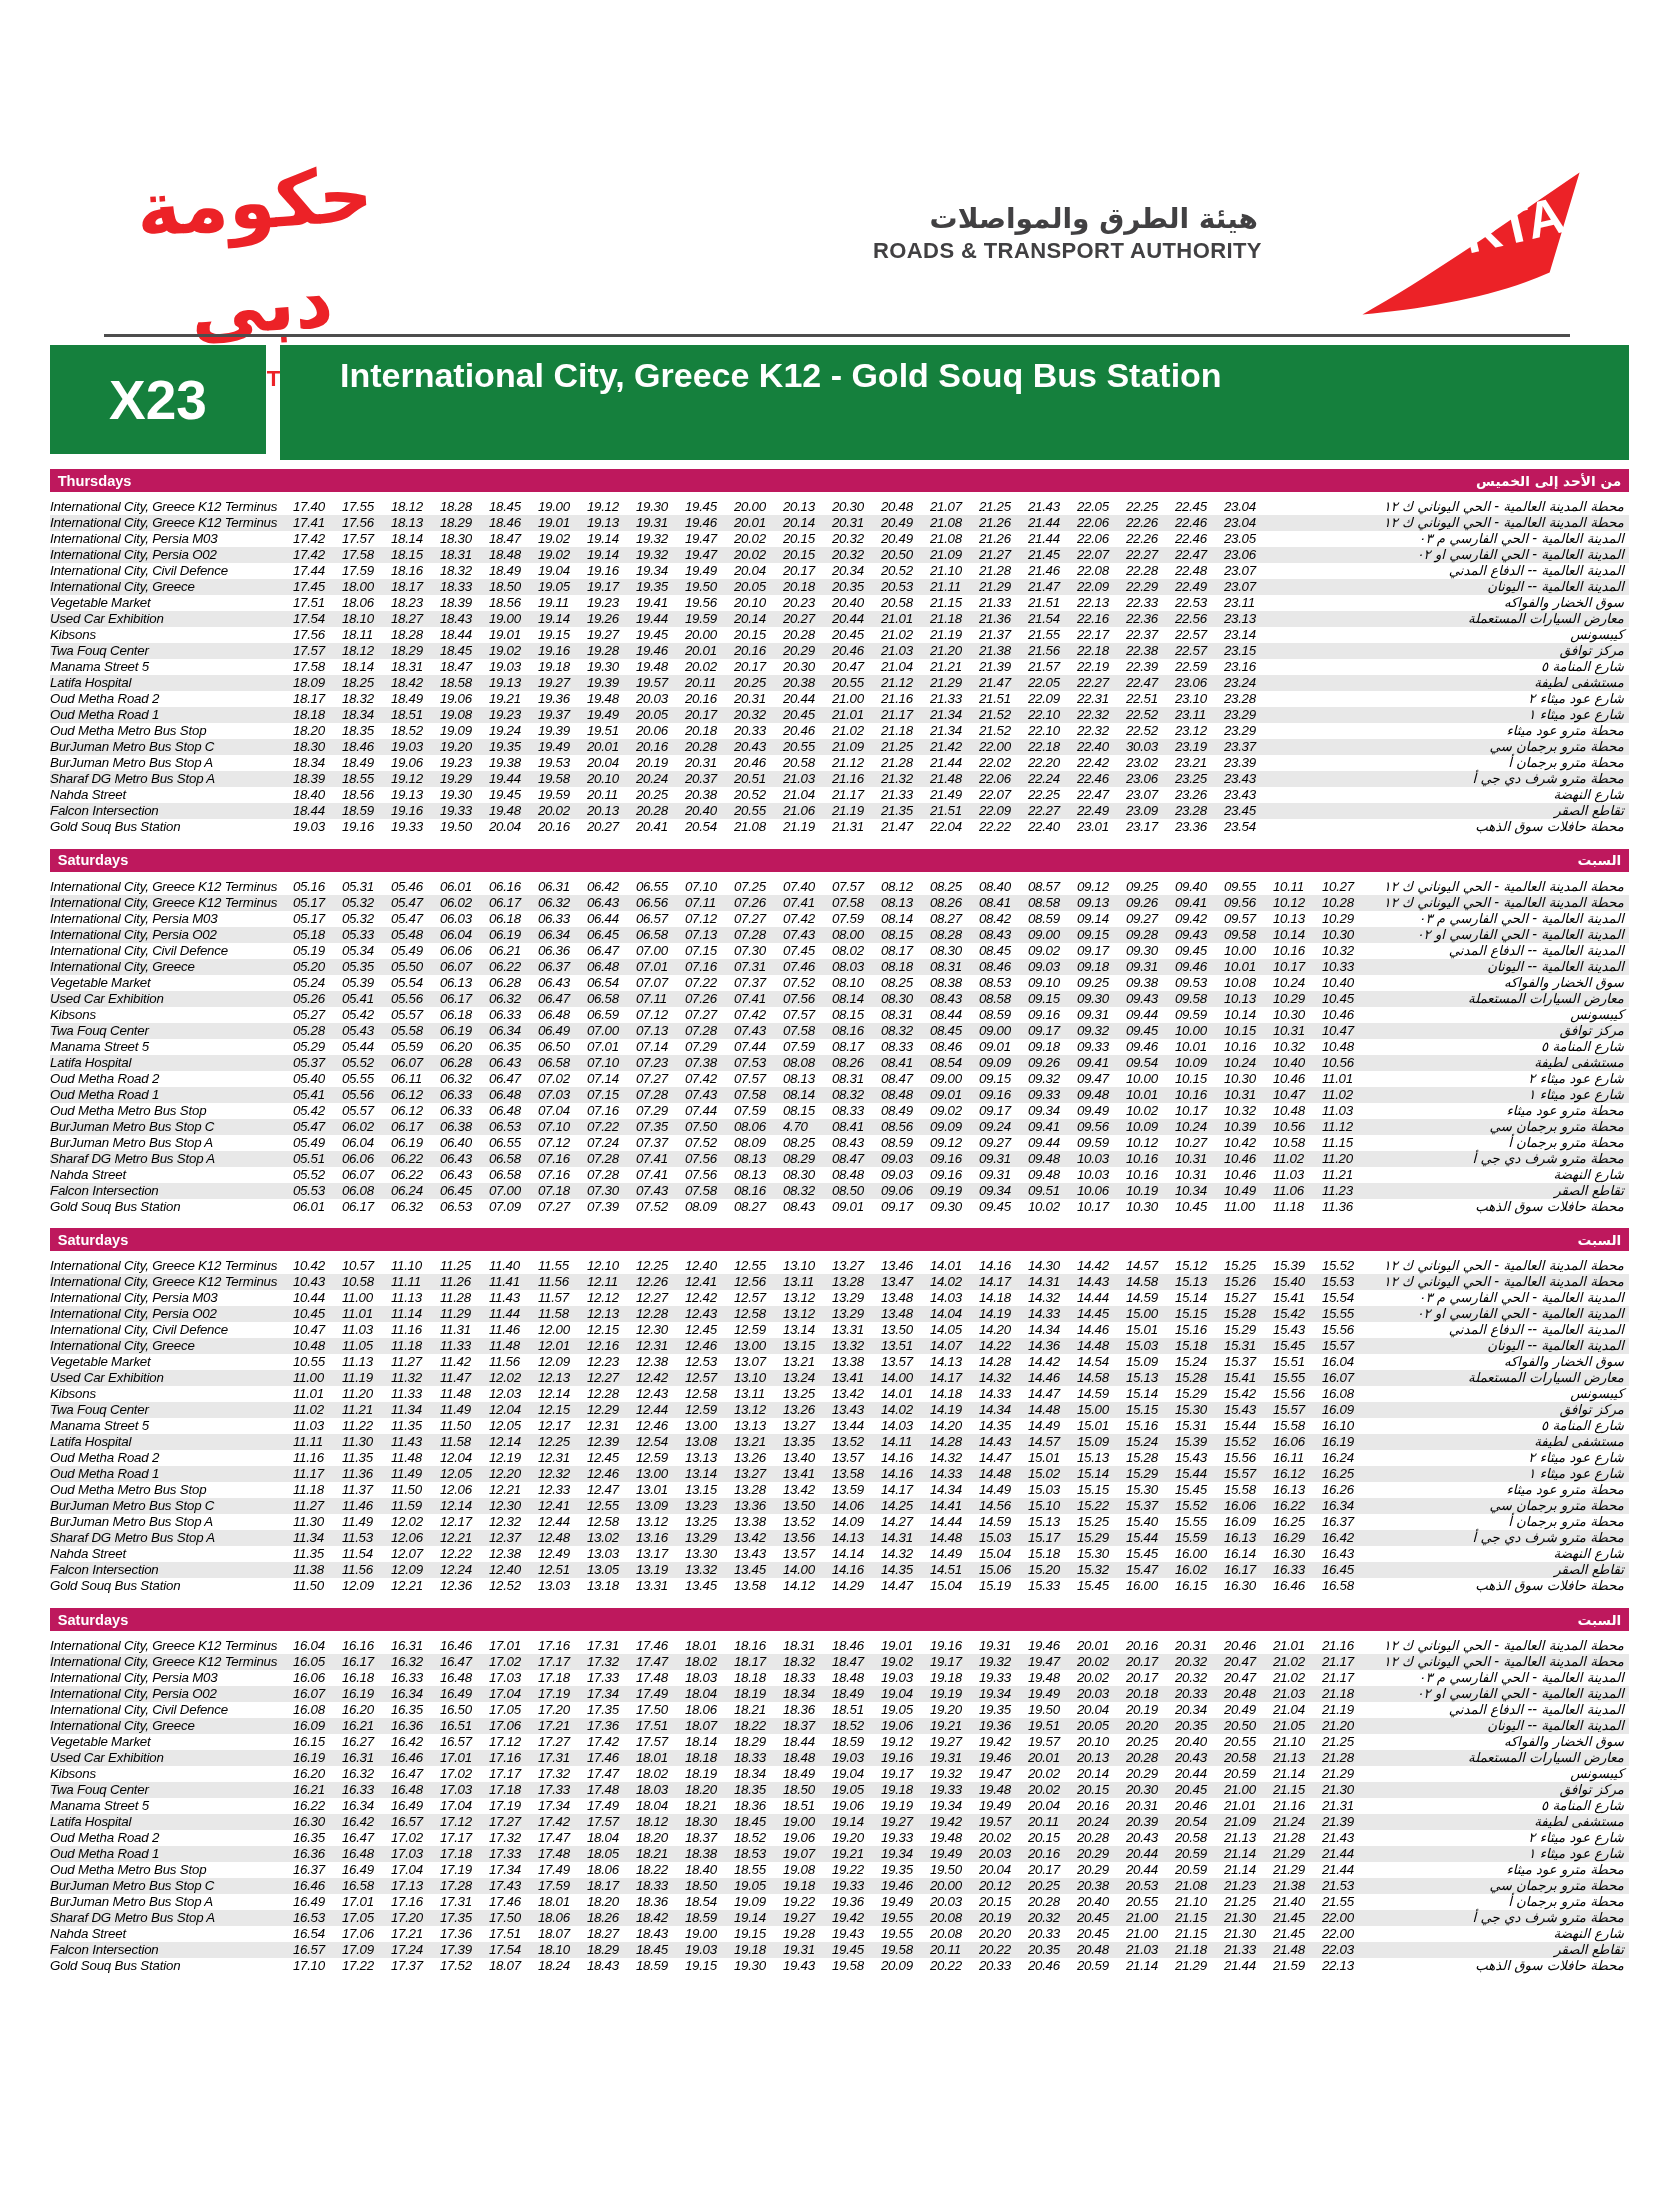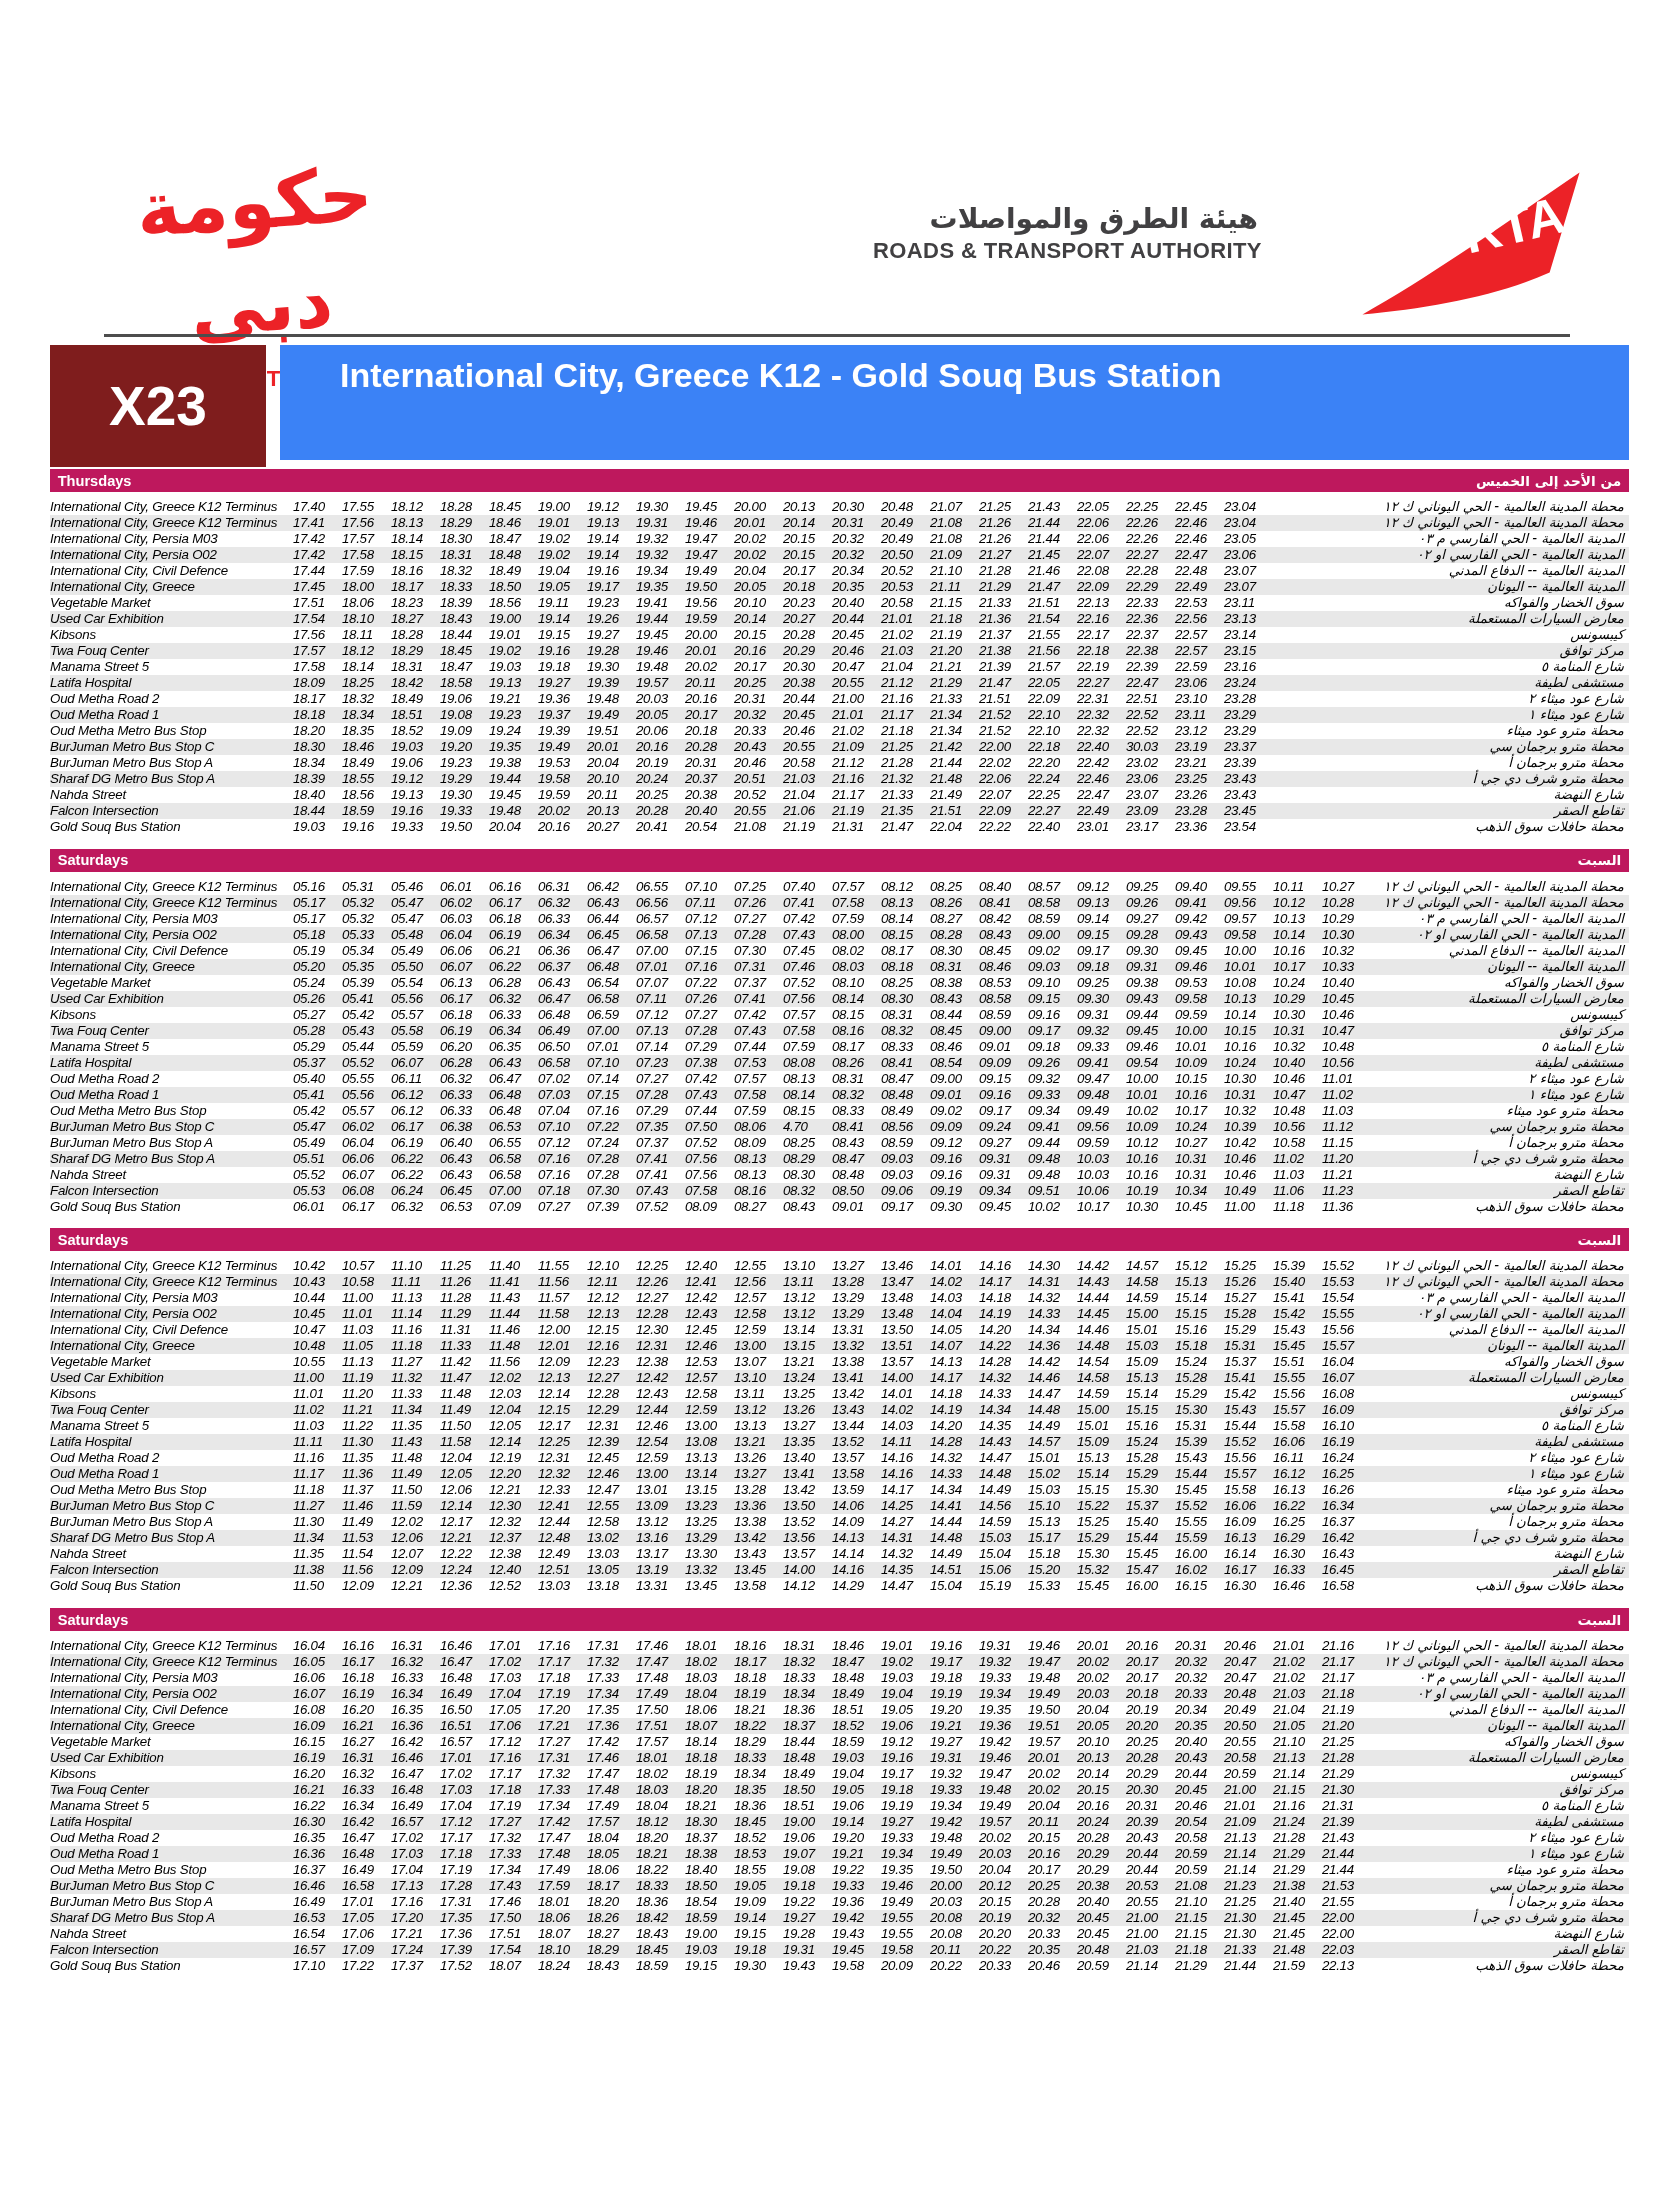--- a/index.html
+++ b/index.html
@@ -13,24 +13,24 @@
   .gov-caption{margin-top:8.6px;color:#ec2227;font-size:22px;font-weight:bold;letter-spacing:0.9px;}
 
   .rta-text{position:absolute;left:873px;top:202px;width:385px;text-align:right;color:#414042;}
   .rta-ar{font-family:"DejaVu Sans", sans-serif;font-size:28px;font-weight:bold;line-height:33px;}
   .rta-en{font-size:22px;font-weight:bold;letter-spacing:0.4px;margin-top:3.4px;white-space:nowrap;}
   .rta-swoosh{position:absolute;left:1359px;top:170px;width:224px;height:147px;}
 
   .header-rule{position:absolute;left:104px;top:334px;width:1466px;height:2.6px;background:#4d4d4d;}
 
   
-  .route-badge{position:absolute;left:50px;top:345px;width:216px;height:122px;background:#7f1d1d;
+  .route-badge{position:absolute;left:50px;top:345px;width:216px;height:109px;background:#15803d;
                color:#fff;display:flex;align-items:center;justify-content:center;
                font-size:55px;font-weight:bold;}
-  .route-title{position:absolute;left:280px;top:345px;width:1349px;height:115px;background:#3b82f6;
+  .route-title{position:absolute;left:280px;top:345px;width:1349px;height:115px;background:#15803d;
                color:#fff;box-sizing:border-box;padding:10.3px 0 0 60px;}
   .route-title .en{font-size:34px;font-weight:bold;line-height:41px;}
   .route-title .ar{font-family:"DejaVu Sans", sans-serif;font-size:32px;font-weight:bold;
                    line-height:48px;direction:rtl;text-align:left;}
 
   
   #sections{position:absolute;left:50px;top:469px;width:1579px;}
   section + section{margin-top:13.7px;}
   .bar{height:23px;background:#be185d;color:#fff;display:flex;justify-content:space-between;
        align-items:center;padding:0 7.7px;box-sizing:border-box;}

